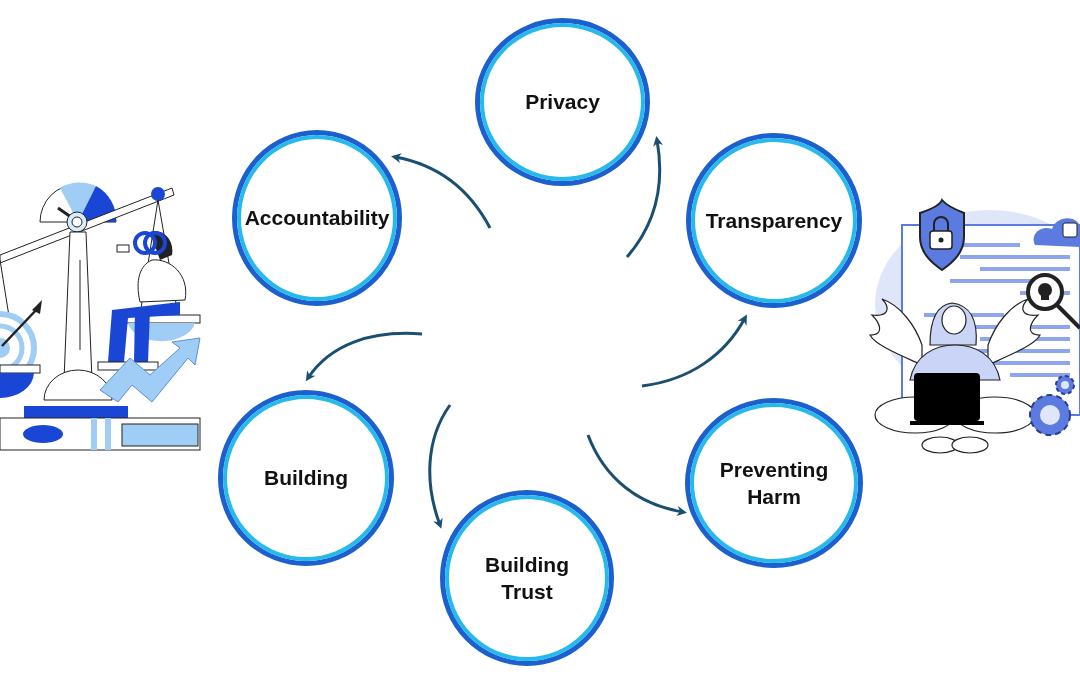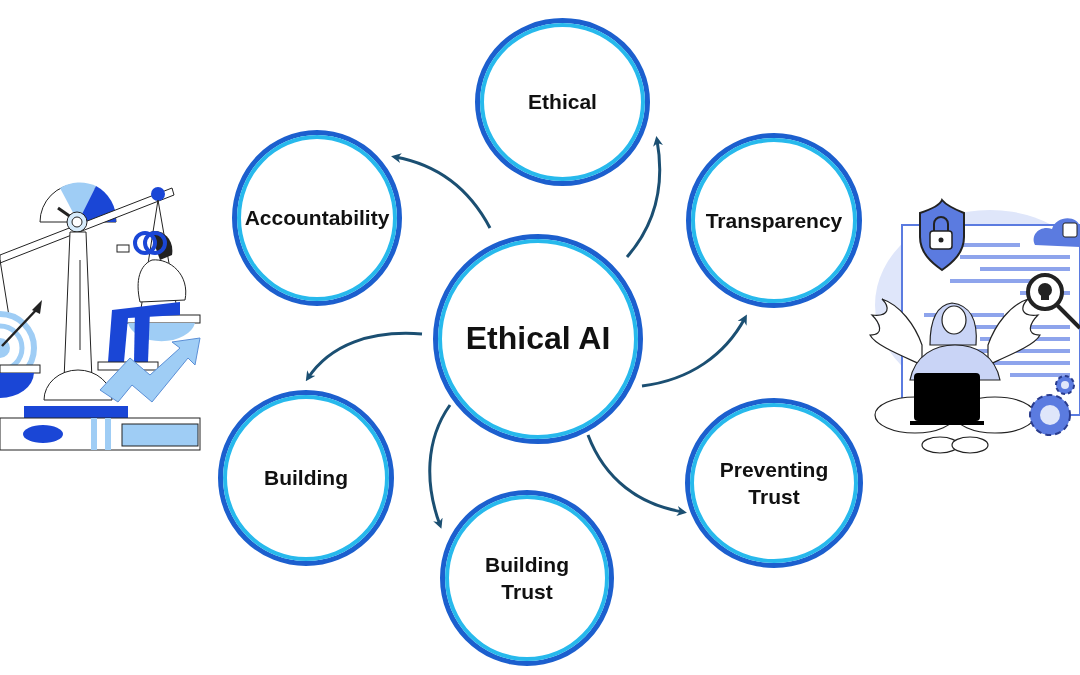--- a/index.html
+++ b/index.html
@@ -43,26 +43,23 @@
 
     <path d="M642,386 C690,380 725,355 745,318" stroke="#1b4f72" stroke-width="3" fill="none" marker-end="url(#ah)"></path>
 
     <path d="M422,334 C370,330 330,345 308,378" stroke="#1b4f72" stroke-width="3" fill="none" marker-end="url(#ah)"></path>
 
     <path d="M450,405 C425,440 425,485 440,525" stroke="#1b4f72" stroke-width="3" fill="none" marker-end="url(#ah)"></path>
 
     <path d="M588,435 C605,480 640,505 683,512" stroke="#1b4f72" stroke-width="3" fill="none" marker-end="url(#ah)"></path>
   </svg>
 
-  <div class="node center" style="left:433px; top:234px; width:210px; height:210px;">
-    <span class="node-label">Ethical AI</span>
-  </div>
 
   <div class="node small" style="left:475px; top:18px; width:175px; height:168px;">
-    <span class="node-label">Ethical</span>
+    <span class="node-label">Privacy</span>
   </div>
 
   <div class="node small" style="left:686px; top:133px; width:176px; height:175px;">
     <span class="node-label">Transparency</span>
   </div>
 
   <div class="node small" style="left:232px; top:130px; width:170px; height:176px;">
     <span class="node-label">Accountability</span>
   </div>
 
@@ -70,21 +67,21 @@
     <span class="node-label">Building</span>
   </div>
 
   <div class="node small" style="left:440px; top:490px; width:174px; height:176px;justify-content:center;">
     <span class="node-label">Building
 Trust</span>
   </div>
 
   <div class="node small" style="left:685px; top:398px; width:178px; height:170px;">
     <span class="node-label">Preventing
-Trust</span>
+Harm</span>
   </div>
 
   <svg class="illus" style="left:0; top:170px;" width="215" height="290" viewBox="0 0 215 290">
 
     <g>
       <path d="M40,52 A38,38 0 0 1 116,52 Z" fill="#ffffff" stroke="#222" stroke-width="1"></path>
       <path d="M78,52 L60,18 A38,38 0 0 1 96,16 Z" fill="#9fcdf5"></path>
       <path d="M78,52 L96,16 A38,38 0 0 1 116,52 Z" fill="#1a46d6"></path>
       <line x1="78" y1="52" x2="58" y2="38" stroke="#222" stroke-width="3"></line>
     </g>

